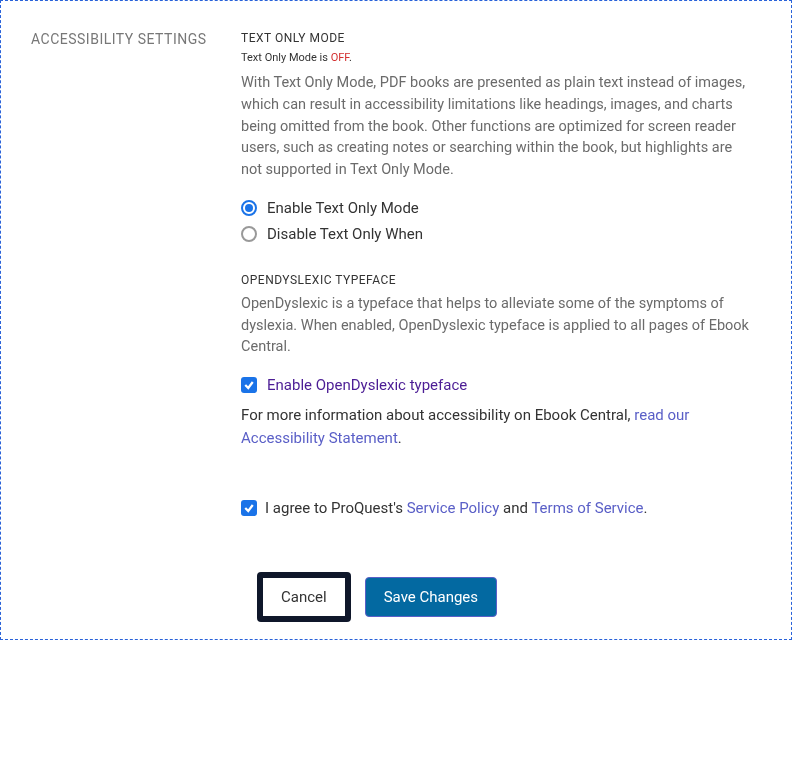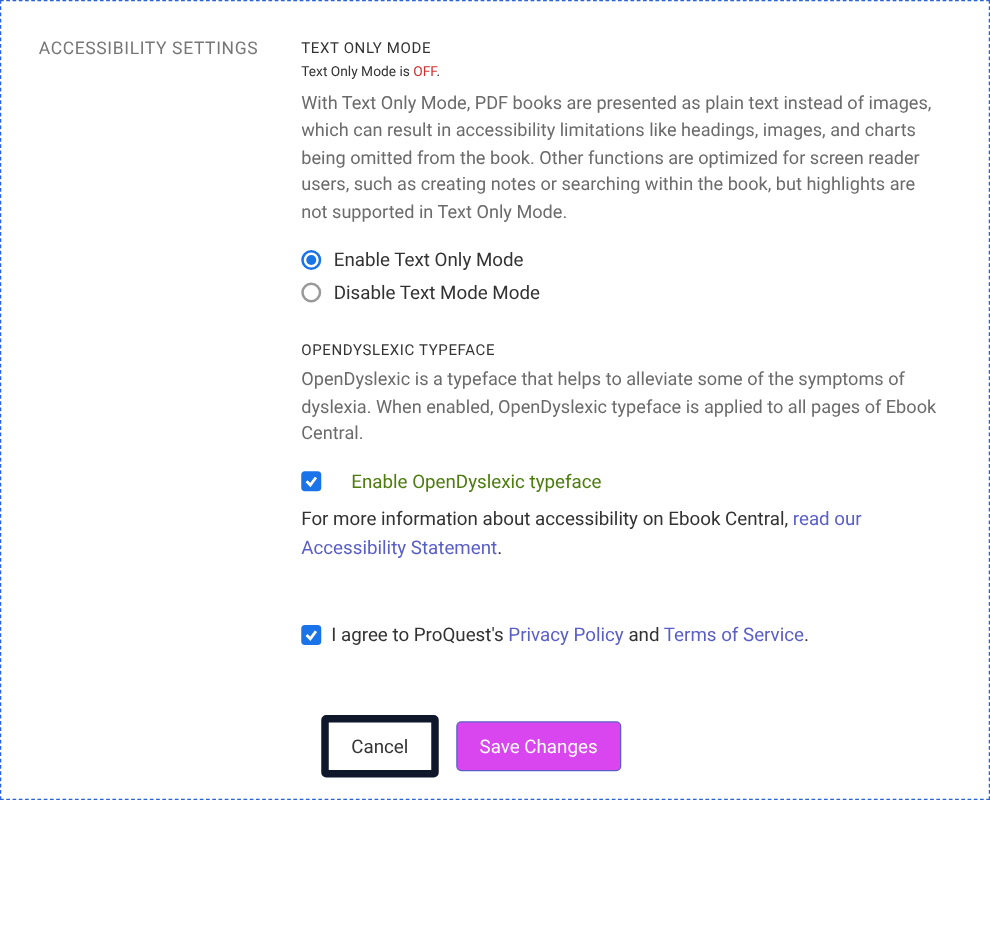--- a/index.html
+++ b/index.html
@@ -80,24 +80,24 @@
     }
     .radio-inner {
       width: 8px;
       height: 8px;
       border-radius: 50%;
       background: #1a73e8;
     }
     .checkbox-row {
       display: flex;
       align-items: center;
-      gap: 24px;
+      gap: 10px;
       margin-bottom: 10px;
       font-size: 15px;
-      color: #4d7c0f;
+      color: #4c1d95;
     }
     .checkbox {
       width: 16px;
       height: 16px;
       border-radius: 3px;
       background: #1a73e8;
       display: inline-flex;
       align-items: center;
       justify-content: center;
       flex-shrink: 0;
@@ -141,21 +141,21 @@
       cursor: pointer;
       border: 1px solid transparent;
       font-family: inherit;
     }
     .btn-cancel {
       background: #fff;
       border: 6px solid #0f172a;
       color: #333;
     }
     .btn-save {
-      background: #d946ef;
+      background: #0369a1;
       color: #fff;
       border: 1px solid #5a5fc7;
     }
     .spacer-md { height: 22px; }
   </style>
 </head>
 <body>
 
 <div class="container">
   <div class="left-col">
@@ -173,21 +173,21 @@
 
     <div class="radio-row">
       <span class="radio-outer selected">
         <span class="radio-inner"></span>
       </span>
       <span>Enable Text Only Mode</span>
     </div>
 
     <div class="radio-row">
       <span class="radio-outer"></span>
-      <span>Disable Text Mode Mode</span>
+      <span>Disable Text Only When</span>
     </div>
 
     <div class="spacer-md"></div>
 
     <div class="subheading">OPENDYSLEXIC TYPEFACE</div>
     <div class="desc">OpenDyslexic is a typeface that helps to alleviate some of the symptoms of dyslexia. When enabled, OpenDyslexic typeface is applied to all pages of Ebook Central.</div>
 
     <div class="checkbox-row">
       <span class="checkbox">
         <svg viewBox="0 0 16 16">
@@ -201,21 +201,21 @@
       <span>For more information about accessibility on Ebook Central, </span><span class="link">read our Accessibility Statement</span><span>.</span>
     </div>
 
     <div class="agree-row">
       <span class="checkbox">
         <svg viewBox="0 0 16 16">
             <polyline points="3,8 7,12 13,4"></polyline>
           </svg>
       </span>
       <span>
-        <span>I agree to ProQuest's </span><span class="link">Privacy Policy</span><span> and </span><span class="link">Terms of Service</span><span>.</span>
+        <span>I agree to ProQuest's </span><span class="link">Service Policy</span><span> and </span><span class="link">Terms of Service</span><span>.</span>
       </span>
     </div>
 
     <div class="button-row">
       <button class="btn btn-cancel">Cancel</button>
       <button class="btn btn-save">Save Changes</button>
     </div>
 
   </div>
 </div>

